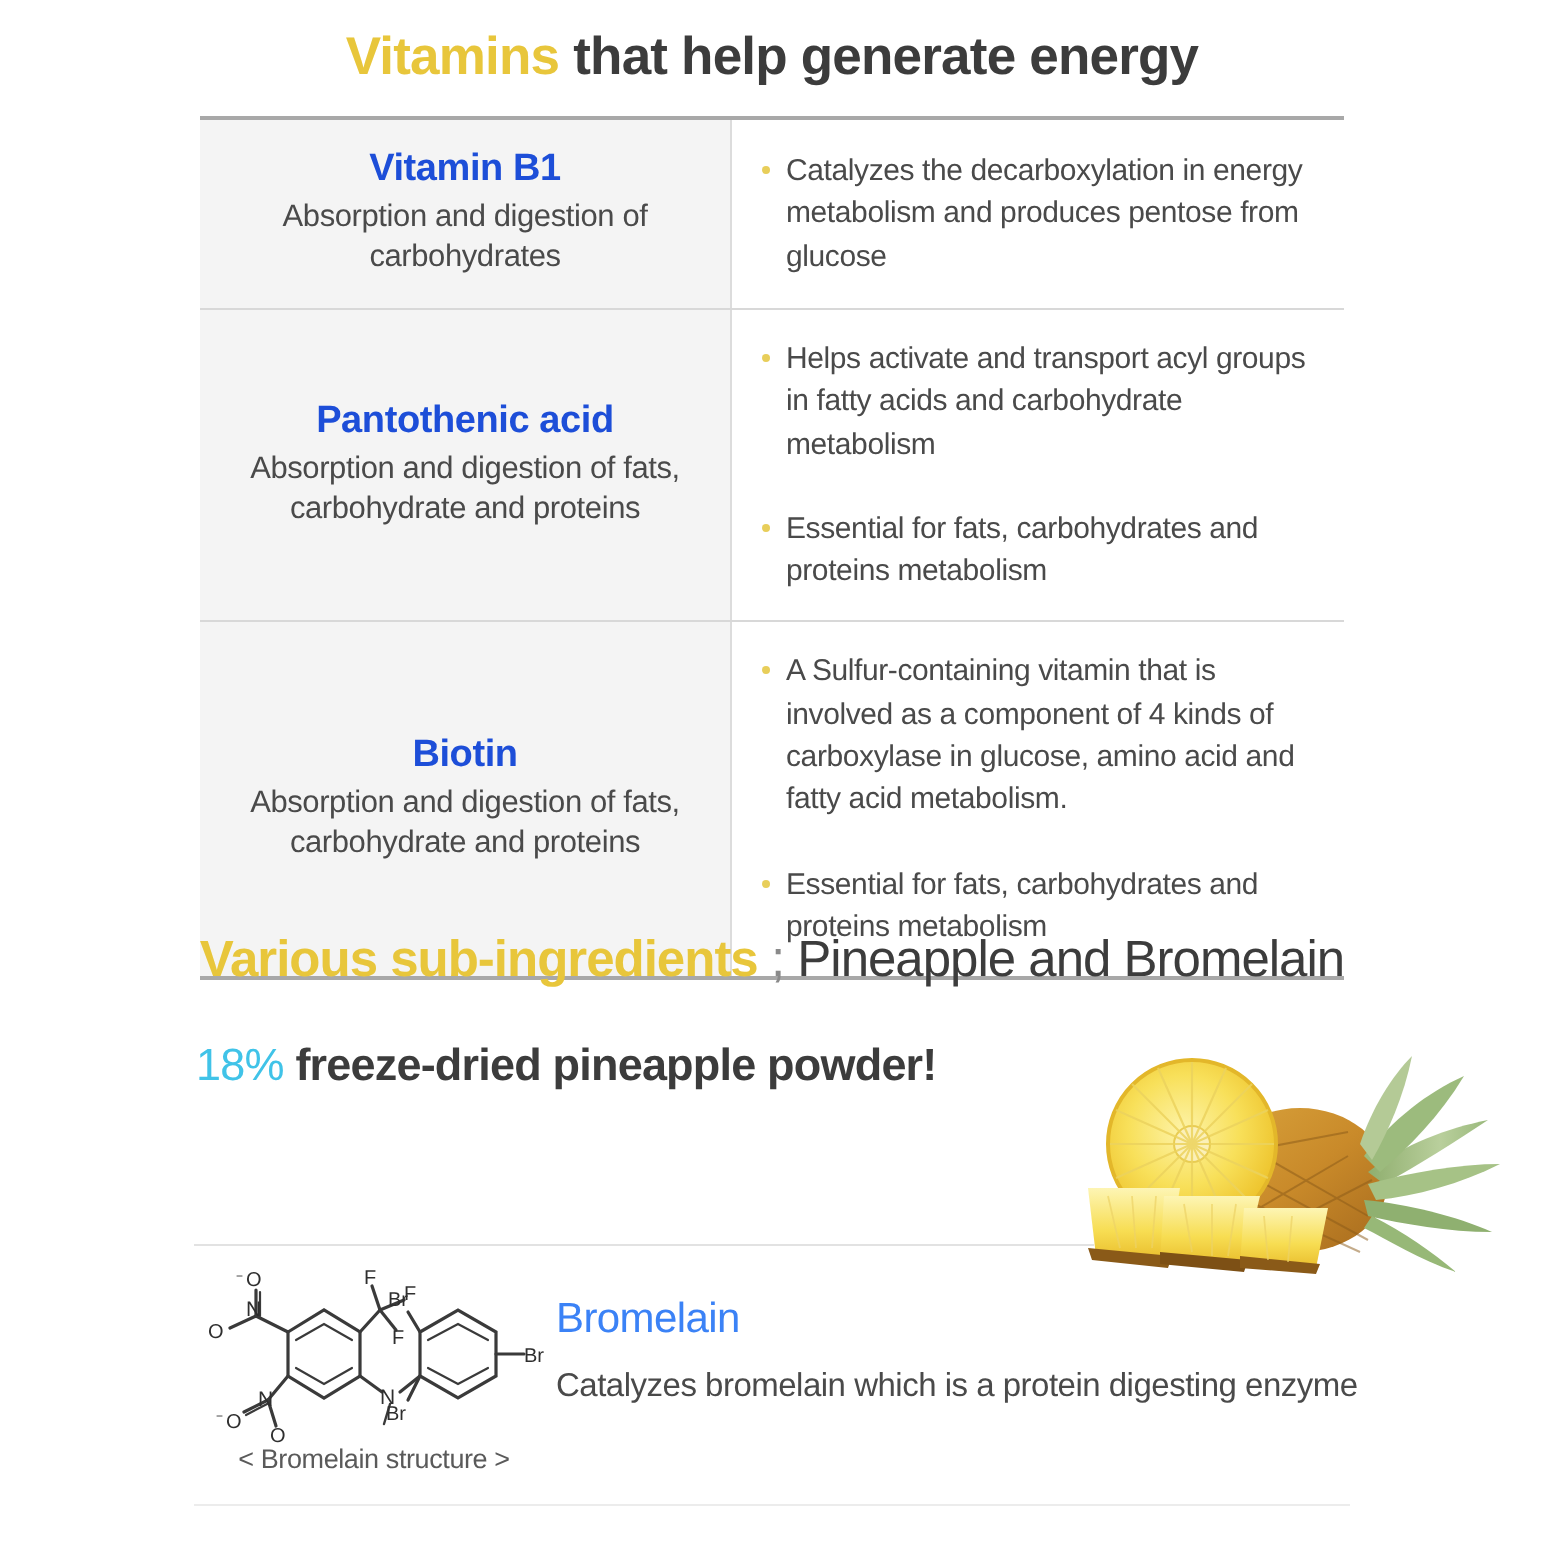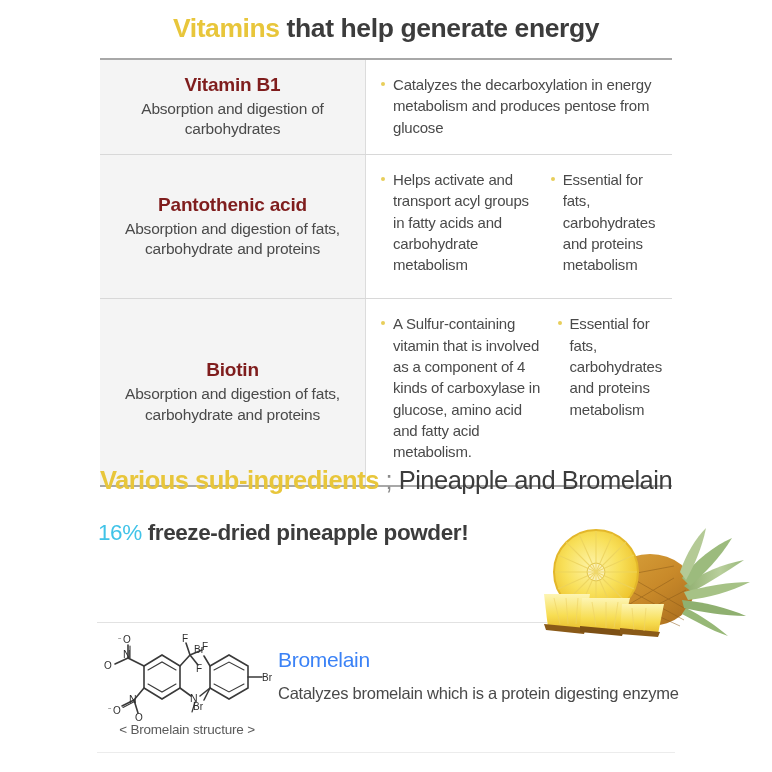--- a/index.html
+++ b/index.html
@@ -46,36 +46,37 @@
     background: #f4f4f4;
     border-right: 1px solid #dcdcdc;
     display: flex;
     flex-direction: column;
     justify-content: center;
     align-items: center;
     text-align: center;
     padding: 14px 12px;
   }
   .vname {
-    color: #7f1d1d;
+    color: #1d4ed8;
     font-size: 19px;
     font-weight: 600;
     margin-bottom: 3px;
     letter-spacing: -0.2px;
   }
   .vdesc {
     color: #4a4a4a;
     font-size: 15.5px;
     line-height: 1.32;
     letter-spacing: -0.2px;
   }
   .vcell-right {
     flex: 1 1 auto;
     padding: 14px 10px 14px 14px;
     display: flex;
+    flex-direction: column;
     justify-content: center;
     gap: 12px;
   }
   .bullet-line {
     position: relative;
     padding-left: 13px;
     font-size: 15px;
     line-height: 1.42;
     color: #4a4a4a;
     letter-spacing: -0.2px;
@@ -224,21 +225,21 @@
     </div>
 
     <div class="vtable-bottom-border"></div>
   </div>
 
   <div class="t2">
     <span class="hl-yellow">Various sub-ingredients</span><span class="sep"> ; </span><span class="plain">Pineapple and Bromelain</span>
   </div>
 
   <div class="pineapple-head">
-    <span class="pct">16%</span><span class="rest"> freeze-dried pineapple powder!</span>
+    <span class="pct">18%</span><span class="rest"> freeze-dried pineapple powder!</span>
   </div>
 
   <div class="pineapple-photo">
     <svg width="222" height="118" viewBox="0 0 222 118">
       <defs>
         <radialGradient id="ringG" cx="45%" cy="42%" r="60%">
           <stop offset="0%" stop-color="#fdf3a8"></stop>
           <stop offset="55%" stop-color="#f8e05a"></stop>
           <stop offset="100%" stop-color="#edc22a"></stop>
         </radialGradient>

